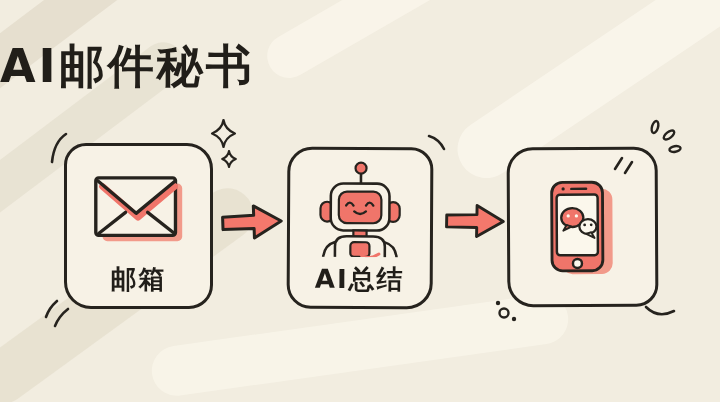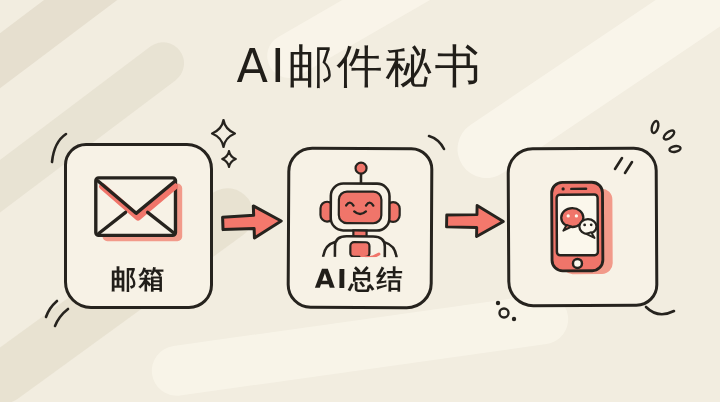--- a/index.html
+++ b/index.html
@@ -9,22 +9,22 @@
     font-family:"DejaVu Sans","Liberation Sans",sans-serif;
   }
   .brush{position:absolute;border-radius:46px;pointer-events:none;}
   .b1{left:-70px;top:-14px;width:280px;height:44px;transform:rotate(-37deg);background:rgba(210,201,180,.38);}
   .b2{left:-90px;top:120px;width:300px;height:42px;transform:rotate(-37deg);background:rgba(213,204,183,.32);}
   .b3{left:-50px;top:270px;width:330px;height:52px;transform:rotate(-36deg);background:rgba(213,204,183,.34);}
   .b4{left:430px;top:30px;width:380px;height:58px;transform:rotate(-34deg);background:rgba(255,252,242,.55);}
   .b5{left:150px;top:320px;width:420px;height:50px;transform:rotate(-8deg);background:rgba(255,252,242,.45);}
   .b6{left:250px;top:-30px;width:300px;height:44px;transform:rotate(-30deg);background:rgba(255,252,242,.5);}
   .title{
-    position:absolute;left:0;top:36px;width:100%;text-align:center;
-    font-size:46px;font-weight:400;letter-spacing:3px;color:#211e19;
+    position:absolute;left:0;top:36px;width:100%;text-align:left;
+    font-size:46px;font-weight:700;letter-spacing:3px;color:#211e19;
   }
   .card{
     position:absolute;box-sizing:border-box;
     background:#f7f2e6;border:3px solid #26231e;
     display:flex;flex-direction:column;
   }
   .card1{left:64px;top:143px;width:149px;height:166px;border-radius:22px 26px 24px 27px;}
   .card2{left:287px;top:147px;width:146px;height:162px;border-radius:25px 22px 26px 24px;transform:rotate(.3deg);align-items:center;}
   .card3{left:507px;top:147px;width:151px;height:160px;border-radius:26px 24px 22px 26px;transform:rotate(-.3deg);}
   .card-icon{flex:1;display:flex;align-items:center;justify-content:center;}

